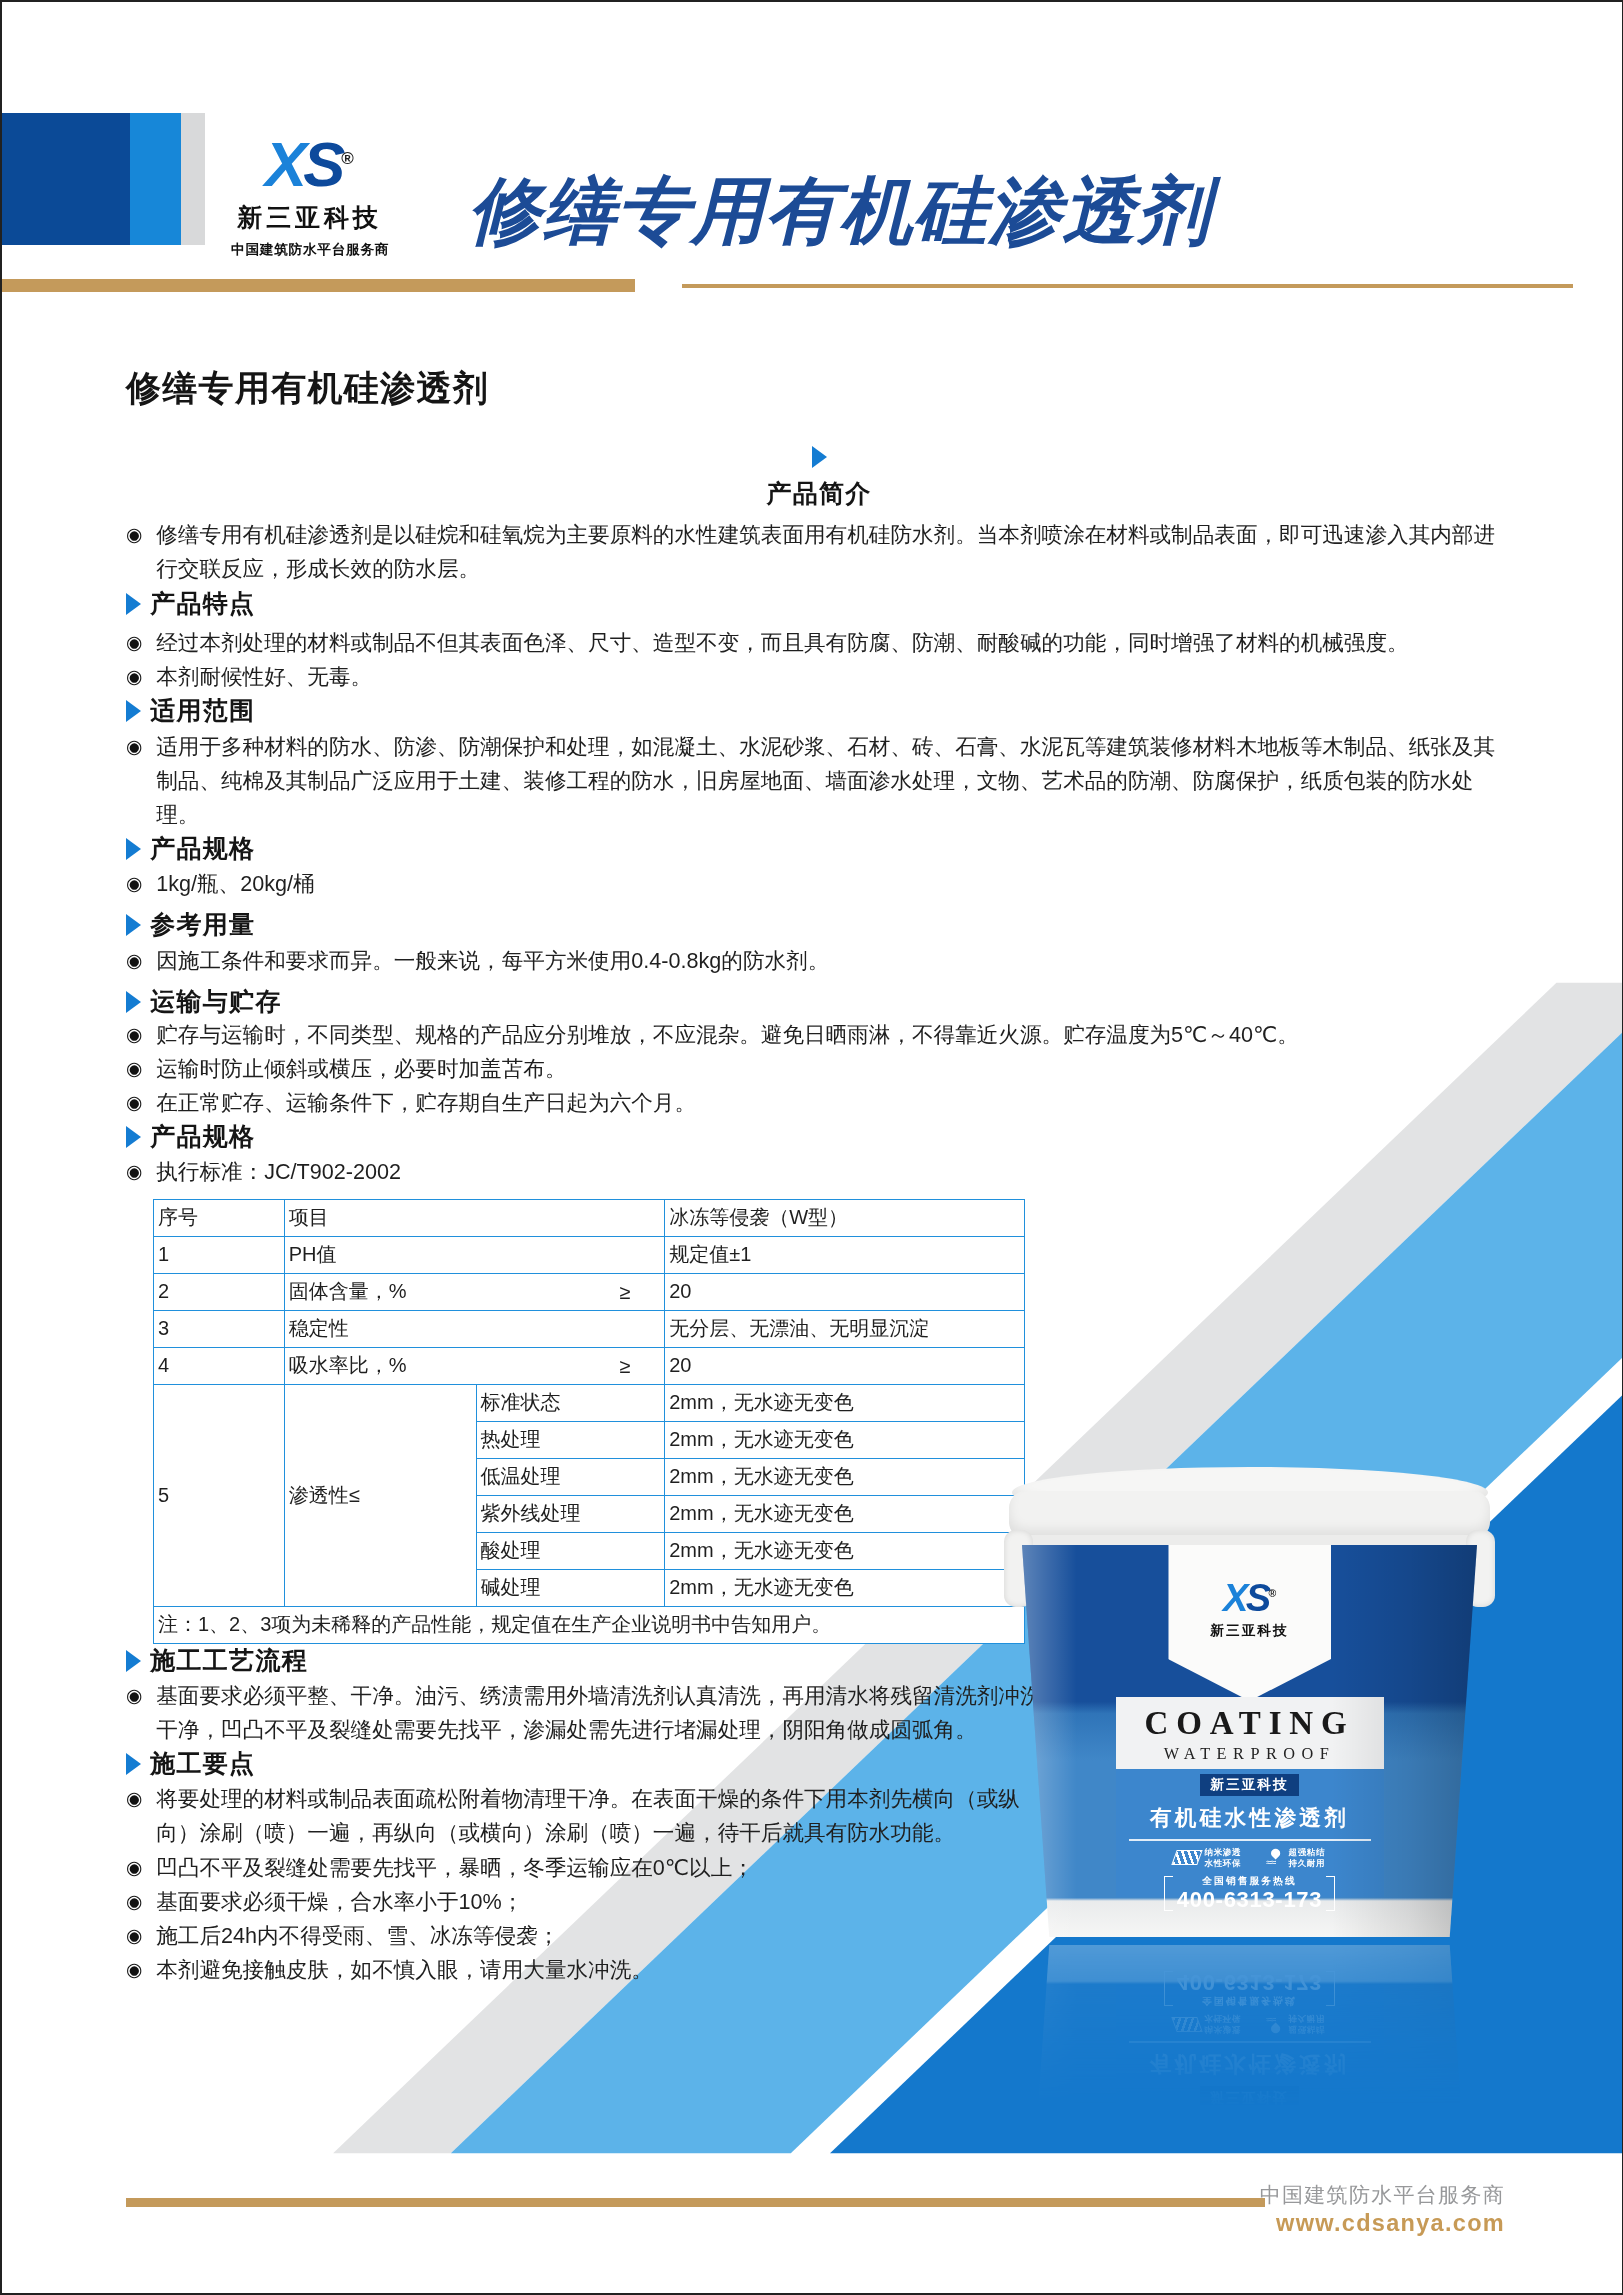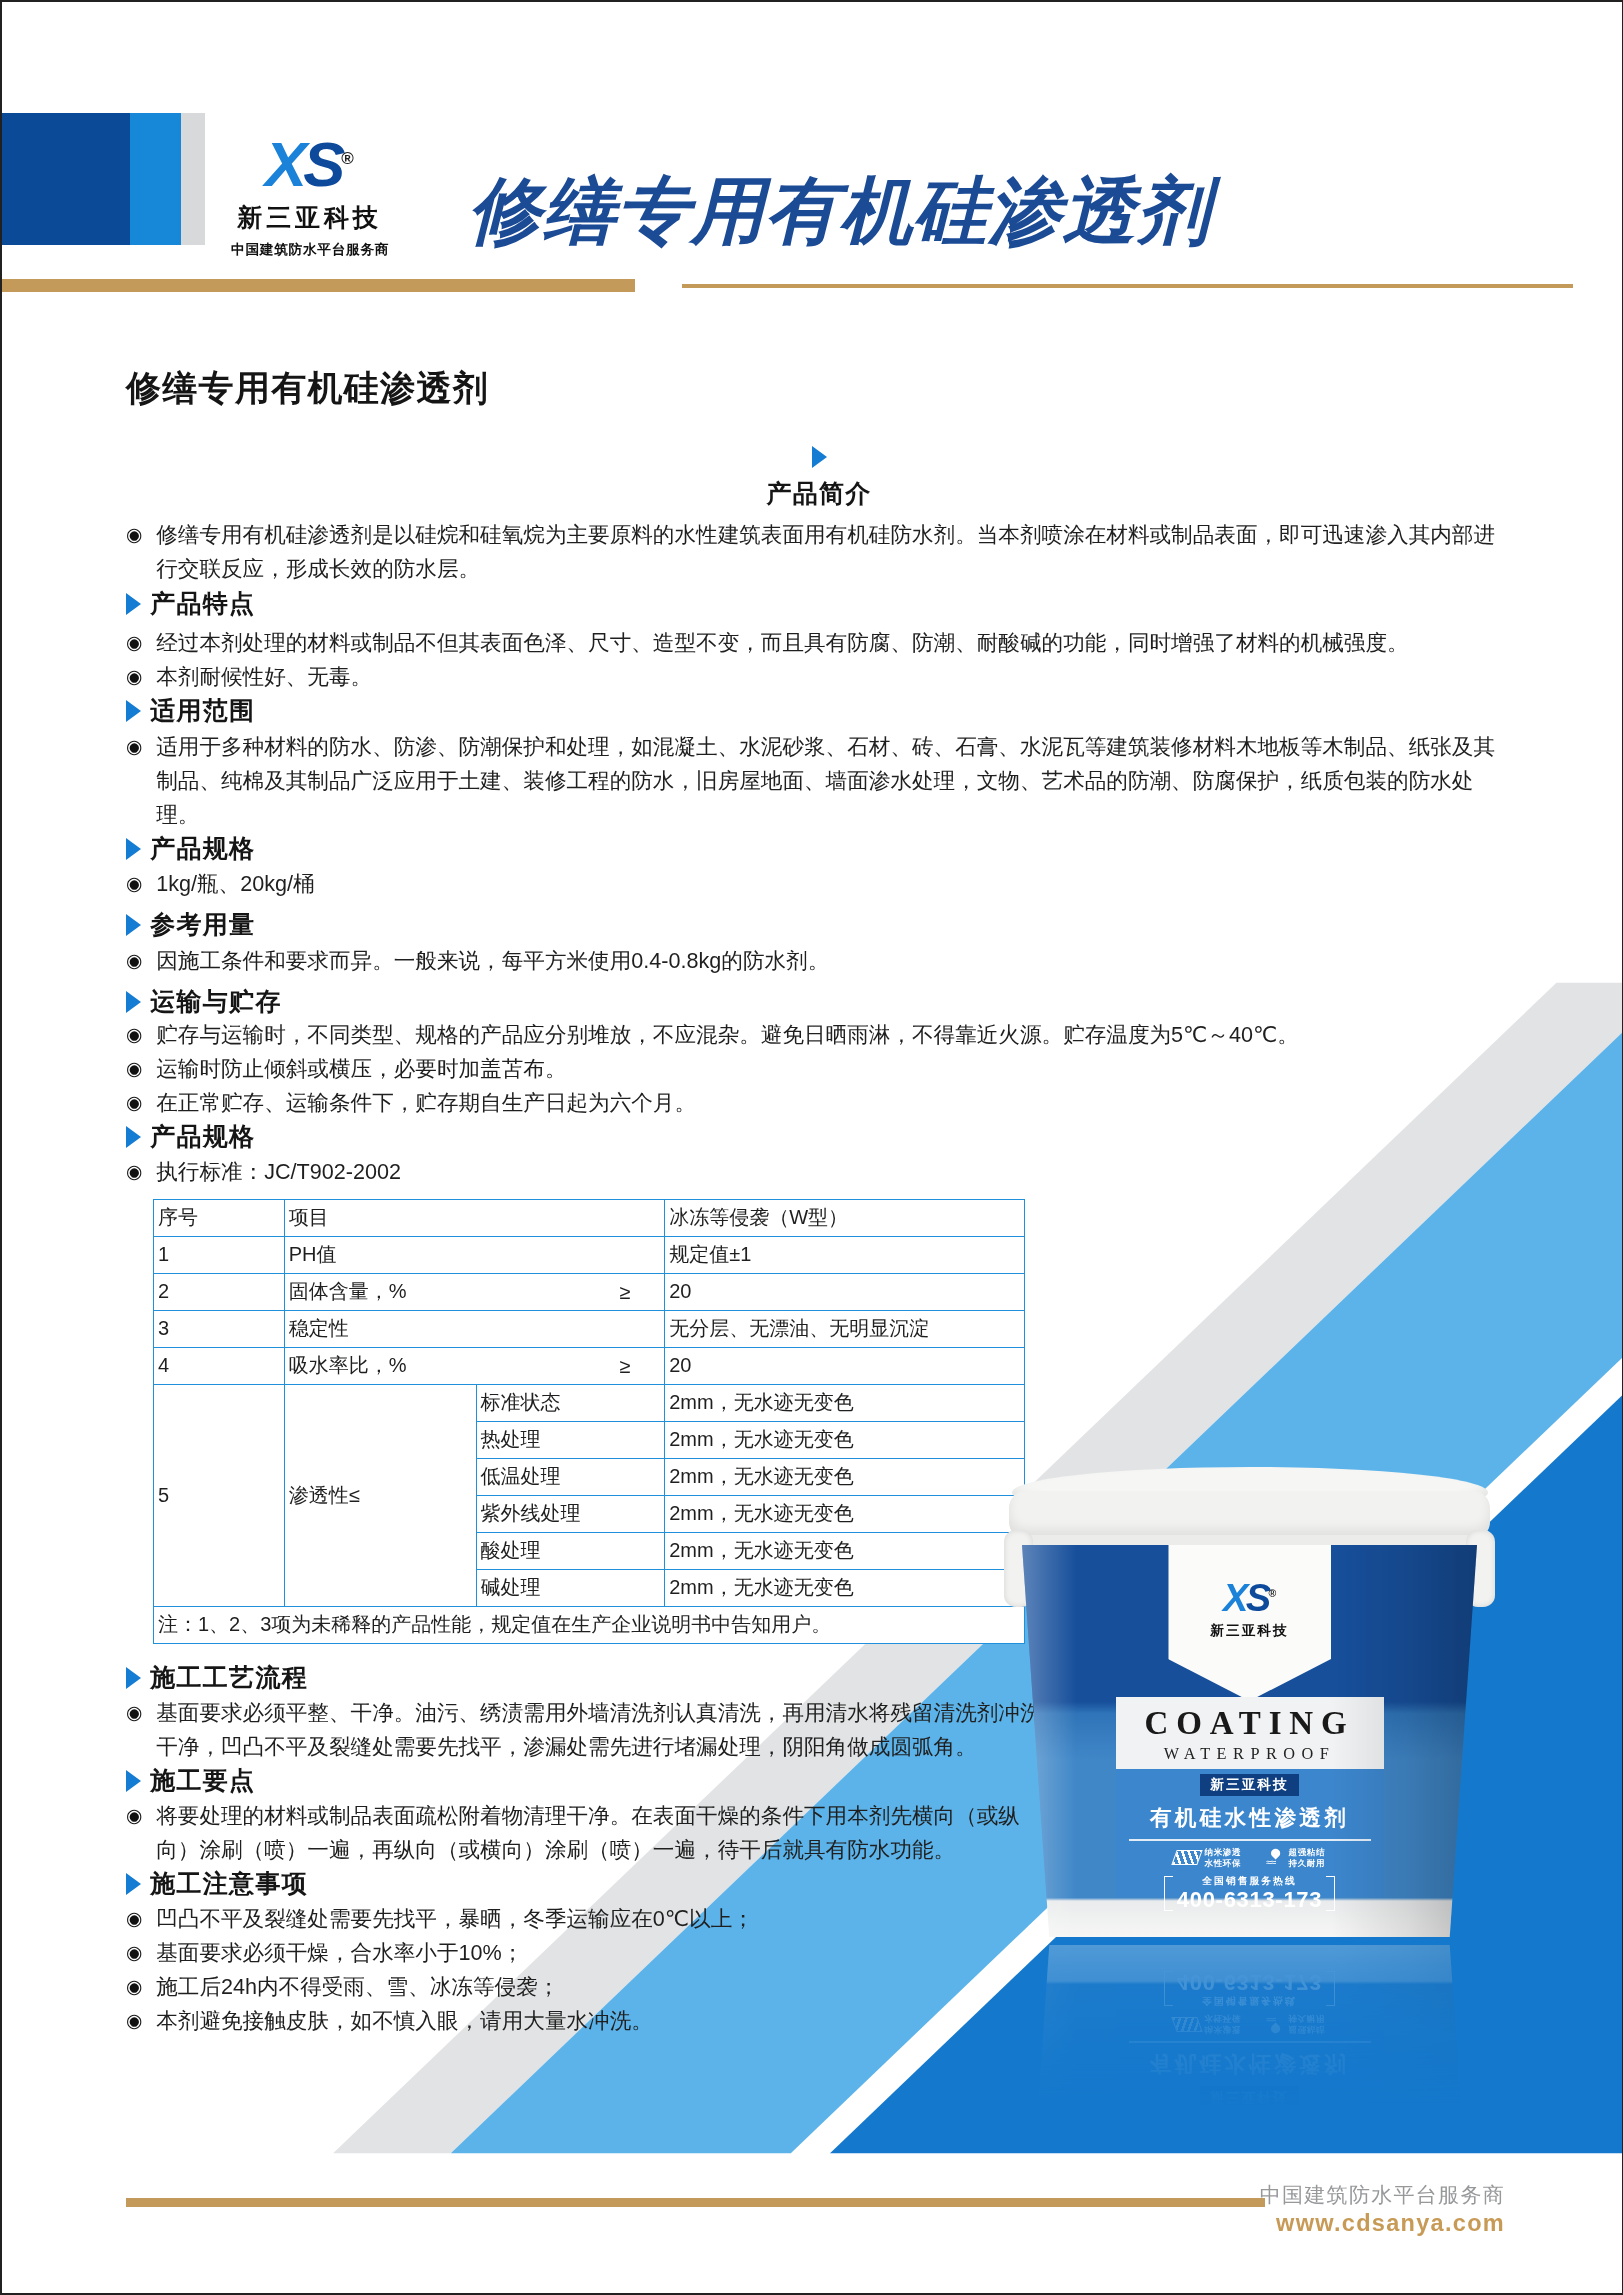--- a/index.html
+++ b/index.html
@@ -29,21 +29,21 @@
 
   
   .content{position:absolute;left:124px;top:366px;width:1386px;z-index:5;}
   .page-title{font-size:35px;font-weight:bold;color:#151515;line-height:1.15;letter-spacing:1.3px;}
   .sec-head{display:flex;align-items:center;gap:9.2px;font-size:25px;font-weight:bold;color:#151515;
             letter-spacing:1.3px;line-height:1.35;}
   .arrow-icon{width:0;height:0;border-left:15.7px solid #147cd2;border-top:11px solid transparent;
               border-bottom:11px solid transparent;flex:0 0 auto;}
   .bullet{display:flex;gap:9.2px;font-size:21.6px;line-height:34px;color:#1f1f1f;}
   .bmark{flex:0 0 21px;font-size:19px;line-height:34px;color:#111;}
-  .mt58{margin-top:38px;flex-direction:column;} .mt24{margin-top:17px;font-family:Liberation Serif, serif;} .mt10{margin-top:6.5px;}
+  .mt58{margin-top:38px;flex-direction:column;} .mt24{margin-top:0;font-family:Liberation Serif, serif;} .mt10{margin-top:6.5px;}
   .mt8{margin-top:5.2px;} .mt4{margin-top:2.6px;} .mt2{margin-top:1.3px;} .mt0{margin-top:0;}
   .narrow{width:935px;}
 
   
   table.spec{border-collapse:collapse;margin:9.2px 0 0 27px;table-layout:fixed;background:#fff;}
   table.spec td{border:1.6px solid #2090dc;text-align:left;vertical-align:middle;
                 font-size:20px;color:#1f1f1f;height:36px;padding:0 3.9px;position:relative;}
   table.spec .c1{width:122px;} table.spec .c2a{width:183px;} table.spec .c2b{width:180px;}
   table.spec .c3{width:351px;}
   .opr{position:absolute;right:34px;top:50%;transform:translateY(-50%);}
@@ -303,24 +303,20 @@
           <span class="arrow-icon"></span>
           <span>施工要点</span>
         </div>
       <div class="bullet mt2">
           <span class="bmark">◉</span>
           <span>将要处理的材料或制品表面疏松附着物清理干净。在表面干燥的条件下用本剂先横向（或纵向）涂刷（喷）一遍，再纵向（或横向）涂刷（喷）一遍，待干后就具有防水功能。</span>
         </div>
     </div>
 
     <div class="narrow">
-      <div class="sec-head mt0">
-          <span class="arrow-icon"></span>
-          <span>施工注意事项</span>
-        </div>
       <div class="bullet mt2">
           <span class="bmark">◉</span>
           <span>凹凸不平及裂缝处需要先找平，暴晒，冬季运输应在0℃以上；</span>
         </div>
       <div class="bullet mt0">
           <span class="bmark">◉</span>
           <span>基面要求必须干燥，合水率小于10%；</span>
         </div>
       <div class="bullet mt0">
           <span class="bmark">◉</span>

